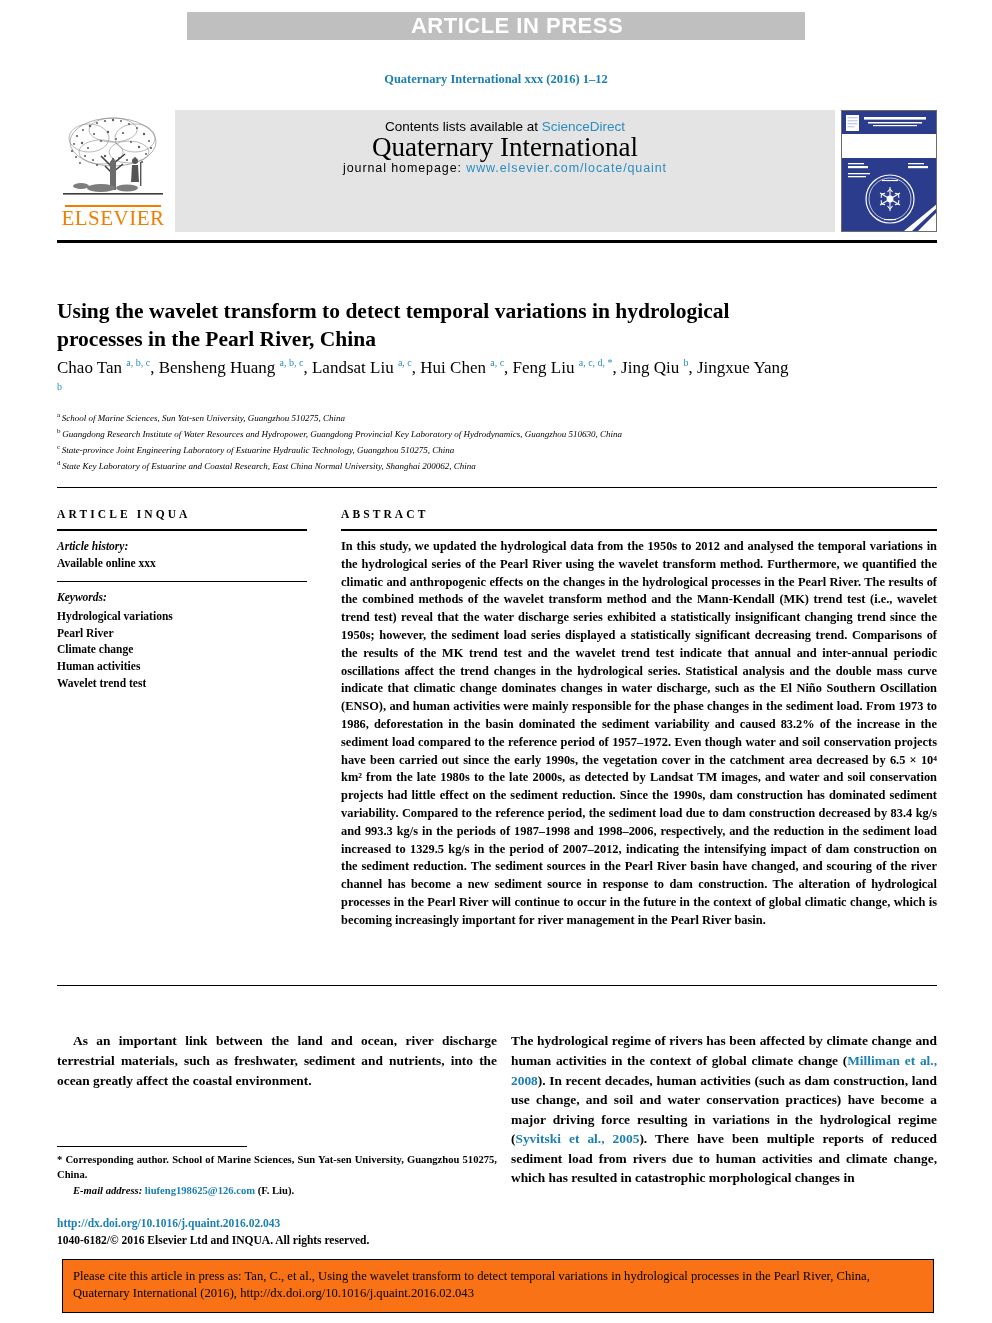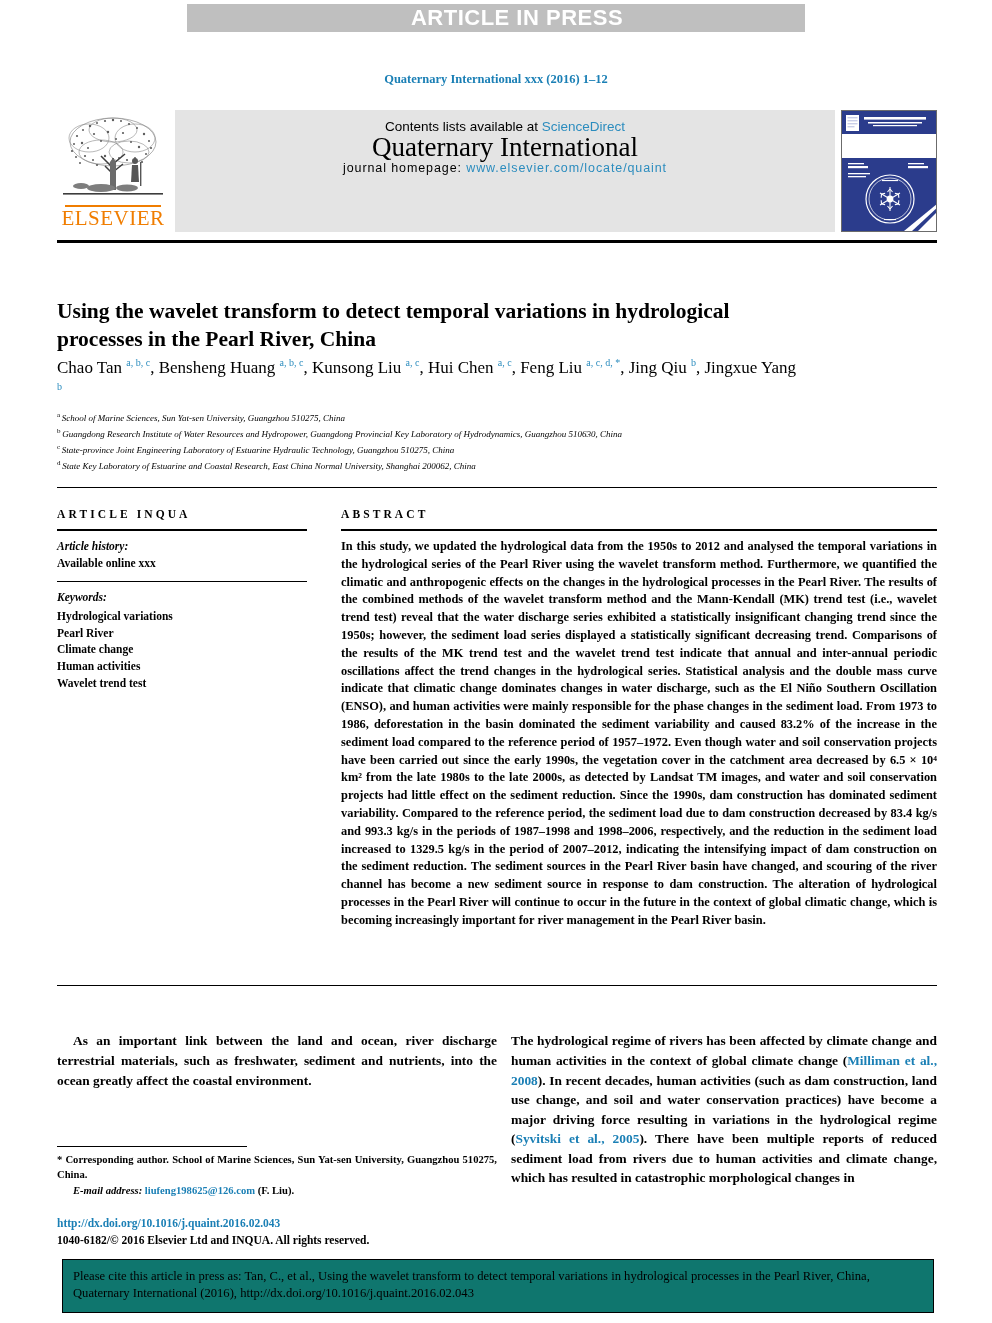--- a/index.html
+++ b/index.html
@@ -10,21 +10,21 @@
     background: #ffffff;
     font-family: "Liberation Serif", serif;
     color: #000;
     position: relative;
     overflow: hidden;
   }
 
   
   .press-banner {
     position: absolute;
-    left: 187px; top: 4px;
+    left: 187px; top: 12px;
     width: 618px; height: 28px;
     background: #bfbfbf;
     color: #ffffff;
     font-family: "Liberation Sans", sans-serif;
     font-weight: bold;
     font-size: 22px;
     letter-spacing: 0.5px;
     display: flex;
     align-items: center;
     justify-content: center;
@@ -259,21 +259,21 @@
     font-size: 11.5px;
     line-height: 1.5;
   }
   .doi-block a { color: #1a7fb5; text-decoration: none; }
 
   
   .cite-box {
     position: absolute;
     left: 62px; top: 1259px;
     width: 872px;
-    background: #0f766e;
+    background: #f97316;
     border: 1px solid #000;
     padding: 8px 10px 9px 10px;
     font-family: "Liberation Serif", serif;
     font-size: 12.6px;
     line-height: 1.38;
   }
 </style>
 </head>
 <body>
 
@@ -413,21 +413,21 @@
       <polygon points="96,96 96,120 70,120" fill="#2b3c8c"></polygon>
       <polygon points="96,100 96,120 76,120" fill="#ffffff"></polygon>
     </svg>
   </div>
 </div>
 
 <div class="thick-rule"></div>
 
 <h1 class="title">Using the wavelet transform to detect temporal variations in hydrological processes in the Pearl River, China</h1>
 
-<div class="authors"><span>Chao Tan </span><sup>a, b, c</sup><span>, </span><span>Bensheng Huang </span><sup>a, b, c</sup><span>, </span><span>Kunsong Liu </span><sup>a, c</sup><span>, </span><span>Hui Chen </span><sup>a, c</sup><span>, </span><span>Feng Liu </span><sup>a, c, d, *</sup><span>, </span><span>Jing Qiu </span><sup>b</sup><span>, </span><span>Jingxue Yang </span><sup>b</sup></div>
+<div class="authors"><span>Chao Tan </span><sup>a, b, c</sup><span>, </span><span>Bensheng Huang </span><sup>a, b, c</sup><span>, </span><span>Landsat Liu </span><sup>a, c</sup><span>, </span><span>Hui Chen </span><sup>a, c</sup><span>, </span><span>Feng Liu </span><sup>a, c, d, *</sup><span>, </span><span>Jing Qiu </span><sup>b</sup><span>, </span><span>Jingxue Yang </span><sup>b</sup></div>
 
 <div class="affiliations">
     <div><sup>a </sup><span>School of Marine Sciences, Sun Yat-sen University, Guangzhou 510275, China</span></div>
     <div><sup>b </sup><span>Guangdong Research Institute of Water Resources and Hydropower, Guangdong Provincial Key Laboratory of Hydrodynamics, Guangzhou 510630, China</span></div>
     <div><sup>c </sup><span>State-province Joint Engineering Laboratory of Estuarine Hydraulic Technology, Guangzhou 510275, China</span></div>
     <div><sup>d </sup><span>State Key Laboratory of Estuarine and Coastal Research, East China Normal University, Shanghai 200062, China</span></div>
   </div>
 
 <div class="rule-thin-top"></div>
 

